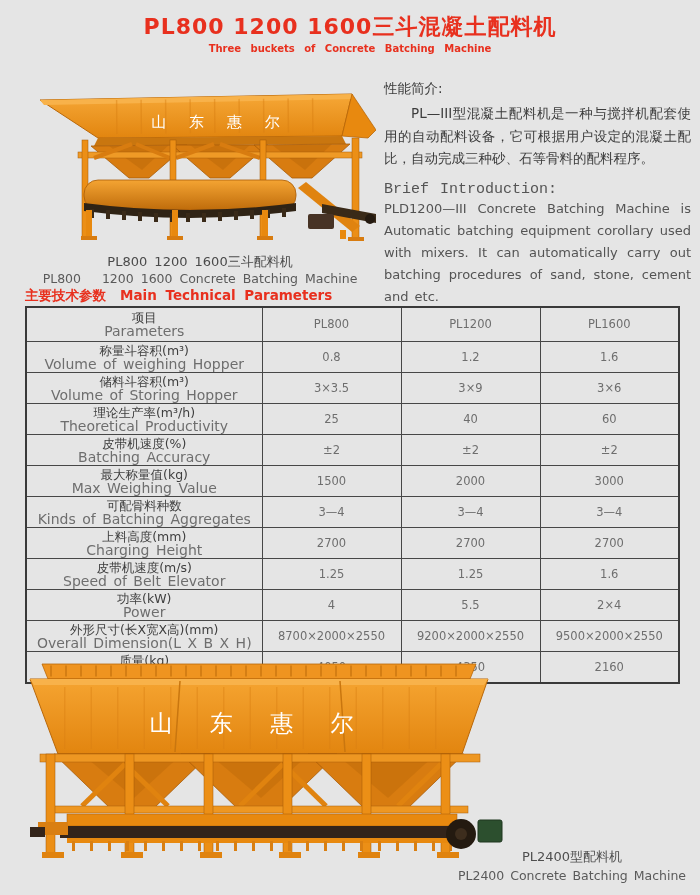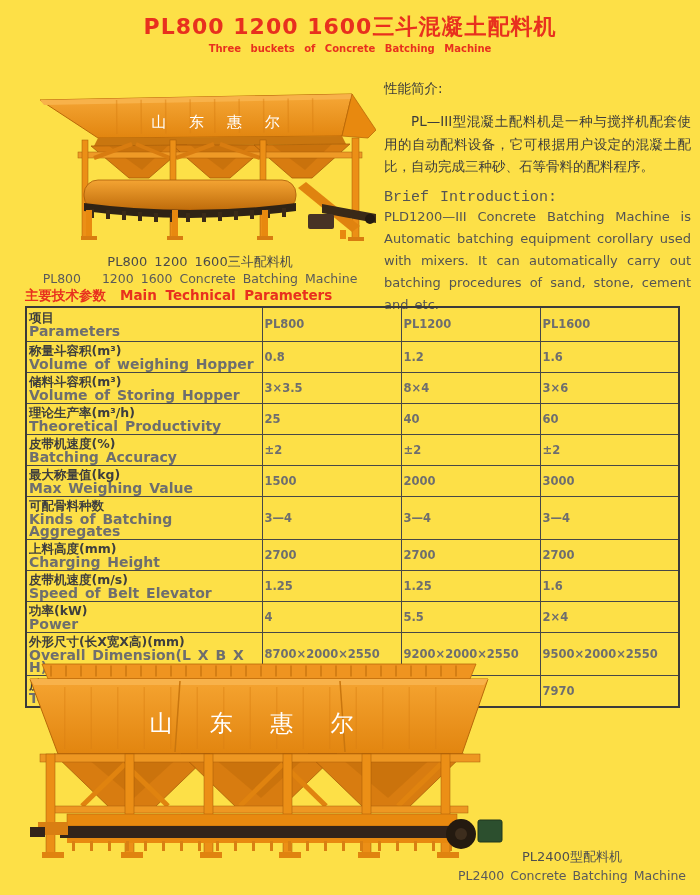--- a/index.html
+++ b/index.html
@@ -1,55 +1,55 @@
 <!DOCTYPE html>
 <html><head>
 <meta charset="utf-8">
 <style>
   * { margin:0; padding:0; box-sizing:border-box; }
   html,body { background:#ffffff; }
   .page {
-    position:relative; width:700px; height:895px; background:#fde047;
+    position:relative; width:700px; height:895px; background:#e5e5e5;
     font-family:"DejaVu Sans", sans-serif; overflow:hidden;
   }
   .title-cn {
     position:absolute; top:12px; left:0; width:700px; text-align:center;
     color:#e8301e; font-size:22px; font-weight:700; letter-spacing:1px;
   }
   .title-en {
     position:absolute; top:43px; left:0; width:700px; text-align:center;
     color:#e8301e; font-size:10px; font-weight:700; word-spacing:6px;
   }
   .fig-top { position:absolute; left:24px; top:86px; width:352px; }
   .fig-top svg { display:block; }
   .fig-top .cap1 { margin-top:10px; text-align:center; font-size:13px; color:#4a4a4a; word-spacing:3px; }
   .fig-top .cap2 { text-align:center; font-size:12.5px; color:#5a5a5a; word-spacing:3px; white-space:pre; }
   .intro { position:absolute; left:384px; top:80px; width:307px; }
-  .intro .cn-head { font-size:13.5px; color:#3c3c3c; margin-bottom:12px; }
+  .intro .cn-head { font-size:13.5px; color:#3c3c3c; margin-bottom:4px; }
   .intro .cn-body {
     font-size:13.5px; color:#3c3c3c; line-height:22.5px;
     text-indent:2em; text-align:justify;
   }
   .intro .en-head { margin-top:11px; font-size:15px; color:#545454; word-spacing:2px;font-family:Liberation Mono, monospace; }
   .intro .en-body {
     font-size:13px; color:#545454; line-height:22px;
     text-align:justify; word-spacing:2px;
   }
   .params-head { position:absolute; left:25px; top:287px; font-size:13.5px; font-weight:700; color:#e8301e; }
   .params-head .en { margin-left:14px; word-spacing:4px; }
   table.params {
     position:absolute; left:25px; top:306px; width:653px;
     border-collapse:collapse; table-layout:fixed;
     border:2px solid #3a3a3a;
   }
   table.params col.c0 { width:236px; }
   table.params col.cv { width:139px; }
   table.params th, table.params td {
-    border:1px solid #474747; text-align:left; vertical-align:middle;
-    font-weight:bold; padding:2px 2px;
+    border:1px solid #474747; text-align:center; vertical-align:middle;
+    font-weight:normal; padding:2px 2px;
   }
   table.params tr { height:26px; }
   table.params tr.hdr { height:34px; }
   .lbl .cn { font-size:12.5px; color:#3e3e3e; line-height:14px; }
   .lbl .en { font-size:14px; color:#6e6e6e; line-height:12px; word-spacing:2px; }
   td.val, th.val { font-size:11.5px; color:#6e6e6e; }
   .fig-bottom { position:absolute; left:12px; top:658px; width:494px; }
   .cap-bottom { position:absolute; left:448px; top:848px; width:248px; text-align:center; }
   .cap-bottom .cap1 { font-size:13px; color:#4f4f4f; }
   .cap-bottom .cap2 { font-size:12.5px; color:#5a5a5a; word-spacing:2px; margin-top:2px; }
@@ -177,21 +177,21 @@
       <td class="val">0.8</td>
       <td class="val">1.2</td>
       <td class="val">1.6</td>
     </tr>
     <tr>
       <td class="lbl">
         <div class="cn">储料斗容积(m³)</div>
         <div class="en">Volume of Storing Hopper</div>
       </td>
       <td class="val">3×3.5</td>
-      <td class="val">8×4</td>
+      <td class="val">3×9</td>
       <td class="val">3×6</td>
     </tr>
     <tr>
       <td class="lbl">
         <div class="cn">理论生产率(m³/h)</div>
         <div class="en">Theoretical Productivity</div>
       </td>
       <td class="val">25</td>
       <td class="val">40</td>
       <td class="val">60</td>
@@ -259,21 +259,21 @@
       <td class="val">9200×2000×2550</td>
       <td class="val">9500×2000×2550</td>
     </tr>
     <tr>
       <td class="lbl">
         <div class="cn">质量(kg)</div>
         <div class="en">Total Weight</div>
       </td>
       <td class="val">4050</td>
       <td class="val">4350</td>
-      <td class="val">7970</td>
+      <td class="val">2160</td>
     </tr>
   </tbody>
     </table>
 
   <figure class="fig-bottom">
     <svg width="494" height="205" viewBox="0 0 494 205">
       <defs>
         <linearGradient id="g3" x1="0" y1="0" x2="0" y2="1">
           <stop offset="0" stop-color="#f5a431"></stop>
             <stop offset="1" stop-color="#e2850f"></stop>

